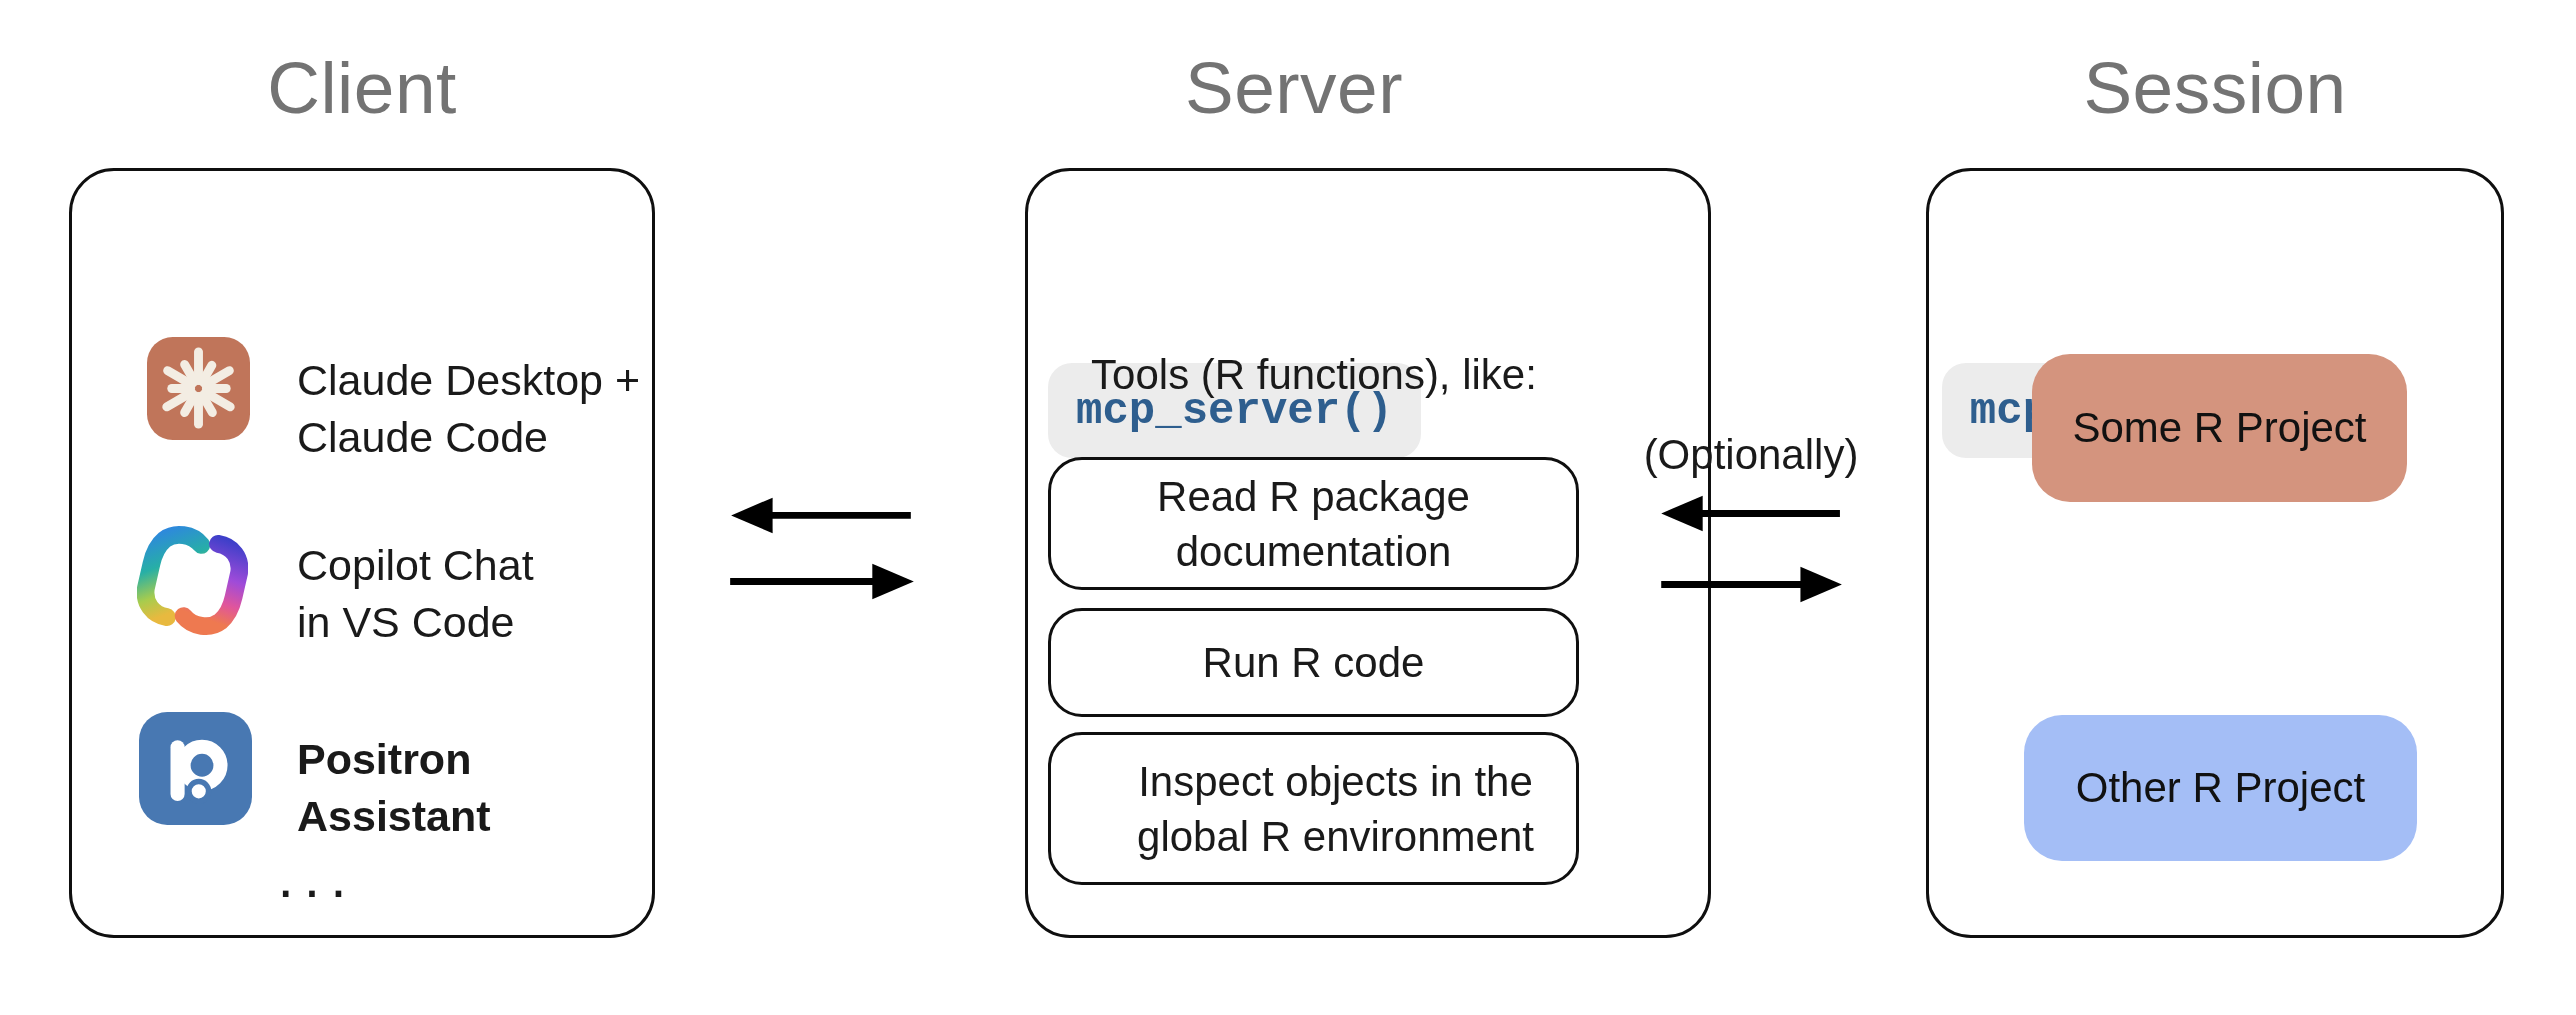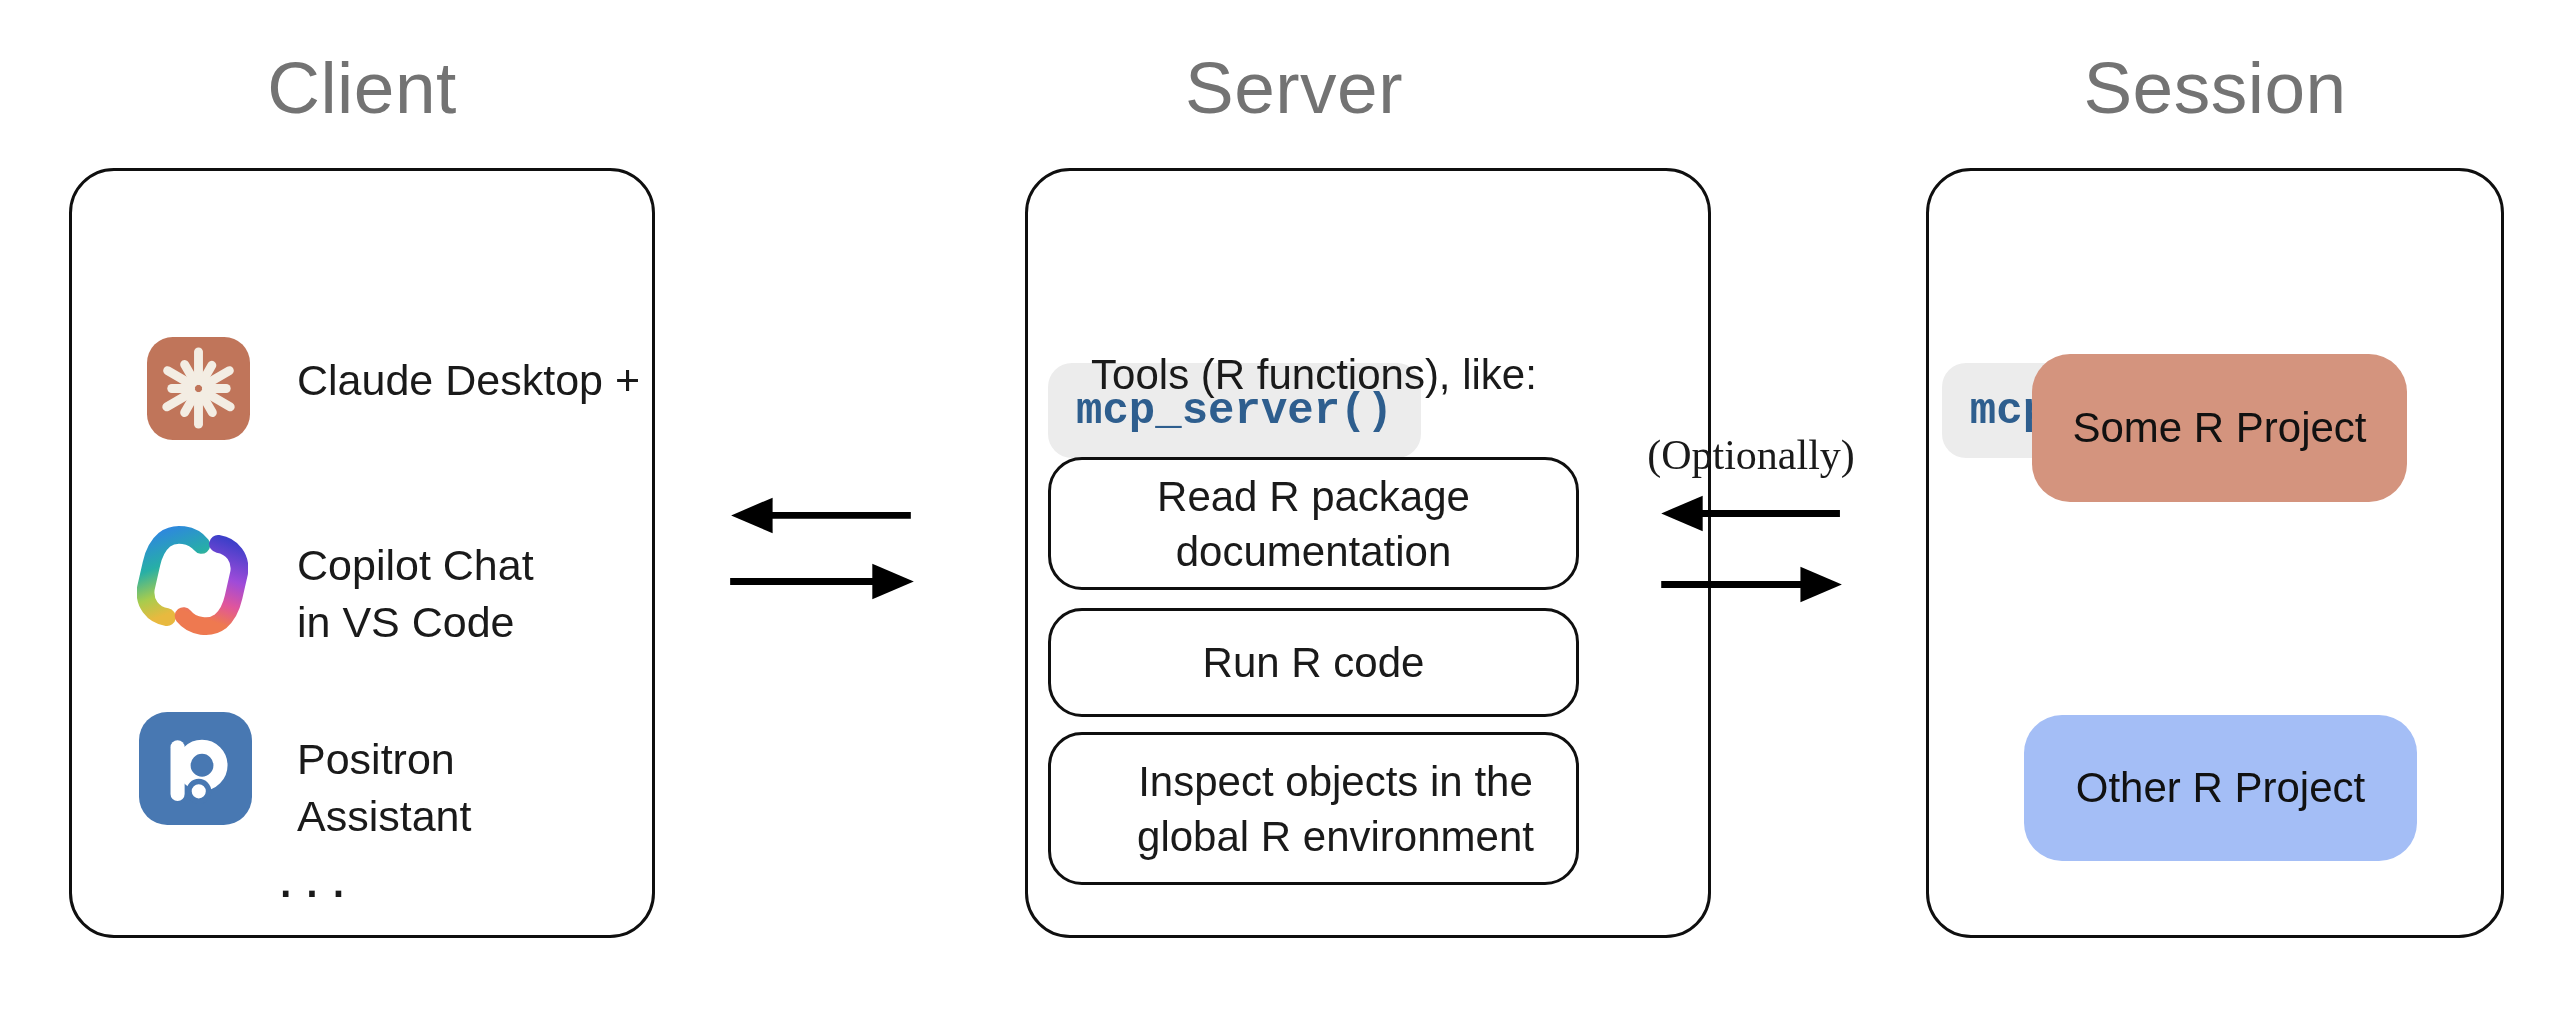--- a/index.html
+++ b/index.html
@@ -72,20 +72,21 @@
           <line x1="52" y1="44" x2="52" y2="16" transform="rotate(180 52 52)"></line>
           <line x1="52" y1="44" x2="52" y2="24" transform="rotate(210 52 52)"></line>
           <line x1="52" y1="44" x2="52" y2="15" transform="rotate(240 52 52)"></line>
           <line x1="52" y1="44" x2="52" y2="25" transform="rotate(270 52 52)"></line>
           <line x1="52" y1="44" x2="52" y2="16" transform="rotate(300 52 52)"></line>
           <line x1="52" y1="44" x2="52" y2="24" transform="rotate(330 52 52)"></line>
         </g>
       </svg>
       <div class="row-text" style="left:225px;top:181px;">
         <span>Claude Desktop +</span><br>
+        <span>Claude Code</span>
       </div>
     </div>
 
     <div class="client-row">
       <svg class="app-icon" style="left:65px;top:354px;" width="111" height="111" viewBox="0 0 100 100">
         <defs>
           <linearGradient id="cpA" x1="0" y1="0" x2="0.25" y2="1">
             <stop offset="0" stop-color="#2E86E0"></stop>
             <stop offset="0.42" stop-color="#27AFA6"></stop>
             <stop offset="0.75" stop-color="#A8CC4D"></stop>
@@ -107,21 +108,21 @@
       </div>
     </div>
 
     <div class="client-row">
       <svg class="app-icon" style="left:67px;top:541px;" width="113" height="113" viewBox="0 0 104 104">
         <rect width="104" height="104" rx="26" fill="#4878B2"></rect>
         <circle cx="58" cy="49" r="17" fill="none" stroke="#ffffff" stroke-width="13"></circle>
         <rect x="29" y="26" width="13" height="56" rx="6.5" fill="#ffffff"></rect>
         <circle cx="55" cy="73" r="9" fill="#ffffff" stroke="#4878B2" stroke-width="5"></circle>
       </svg>
-      <div class="row-text" style="left:225px;top:560px;">
+      <div class="row-text" style="left:225px;top:560px;font-weight:bold;">
         <span>Positron</span><br>
         <span>Assistant</span>
       </div>
     </div>
 
     <div class="dots" style="left:166px;top:672px;width:158px;">...</div>
   </div>
 
   <div class="bigbox" style="left:1025px;width:686px;">
     <div class="code-chip" style="left: 20px; width: 373px; background-color: rgb(236, 236, 236); color: rgb(46, 94, 142);">
@@ -175,16 +176,16 @@
         <polygon points="1682,520 1724,502 1724,538" stroke="none"></polygon>
       </g>
 
       <g>
         <line x1="1682" y1="592" x2="1826" y2="592" stroke-width="7"></line>
         <polygon points="1865,592 1823,574 1823,610" stroke="none"></polygon>
       </g>
     </g>
   </svg>
 
-  <div class="optionally" style="left:1600px;width:302px;top:431px;font-family:Liberation Serif, serif;">(Optionally)</div>
+  <div class="optionally" style="left:1600px;width:302px;top:431px;">(Optionally)</div>
 
 </div>
 
 
 </body></html>

